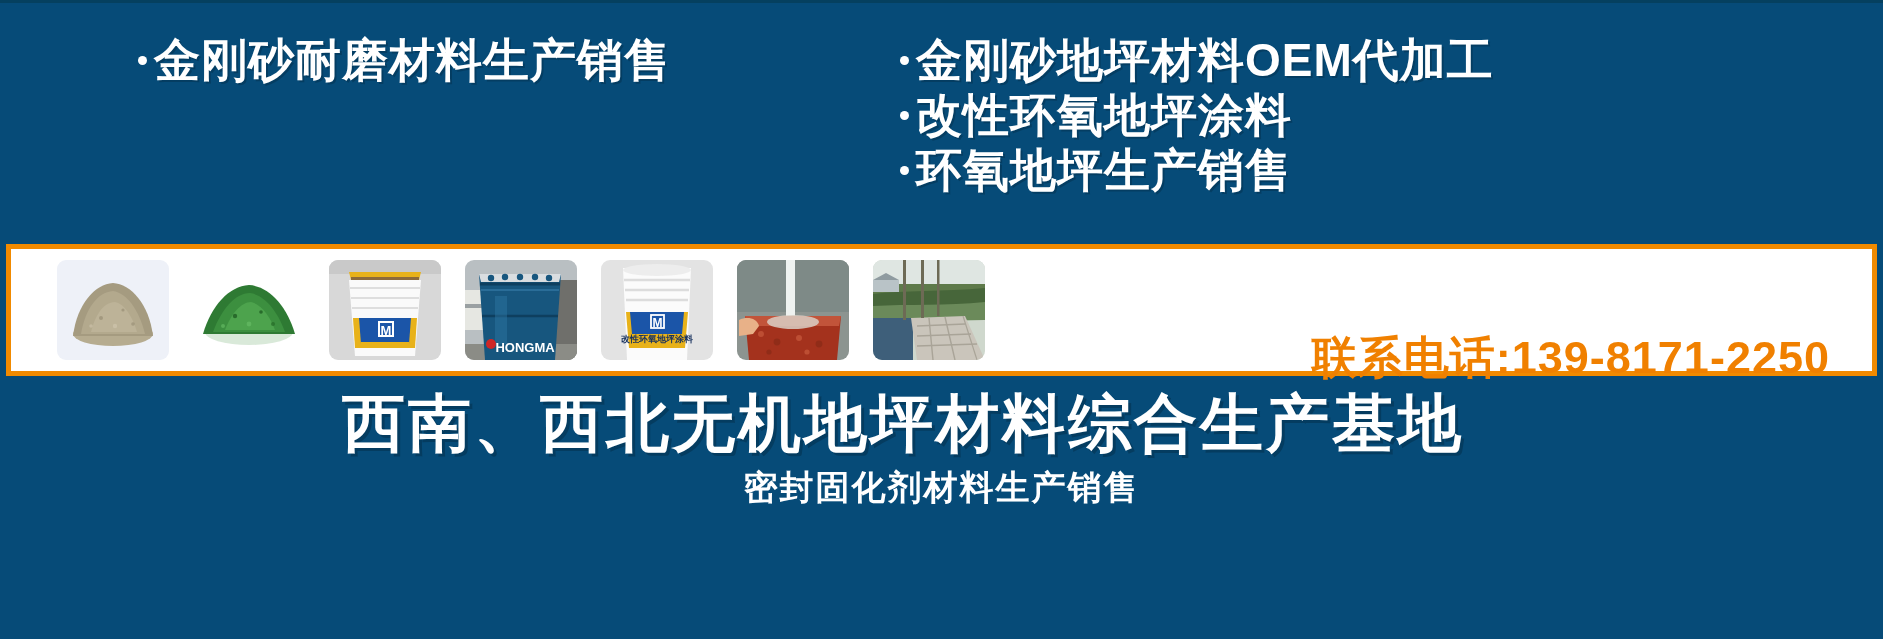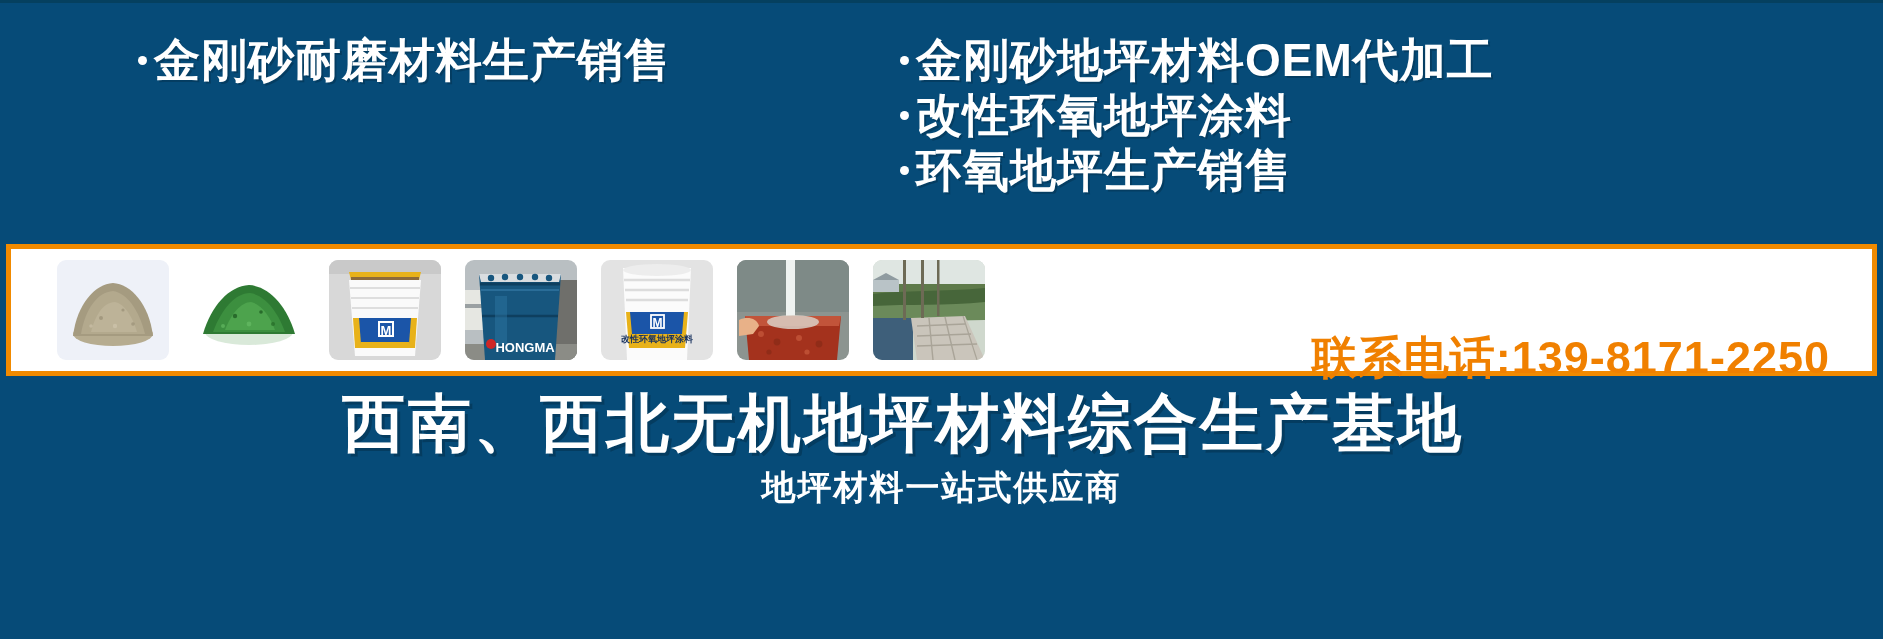--- a/index.html
+++ b/index.html
@@ -262,15 +262,15 @@
           <rect x="64" y="0" width="2.5" height="56" fill="#6d6a55"></rect>
         </svg>
       </div>
 
     </div>
 
     <div id="phone">联系电话:139-8171-2250</div>
   </div>
 
   <div id="headline">西南、西北无机地坪材料综合生产基地</div>
-  <div id="subline">地坪材料一站式供应商</div>
+  <div id="subline">密封固化剂材料生产销售</div>
 
 </div>
 
 </body></html>

